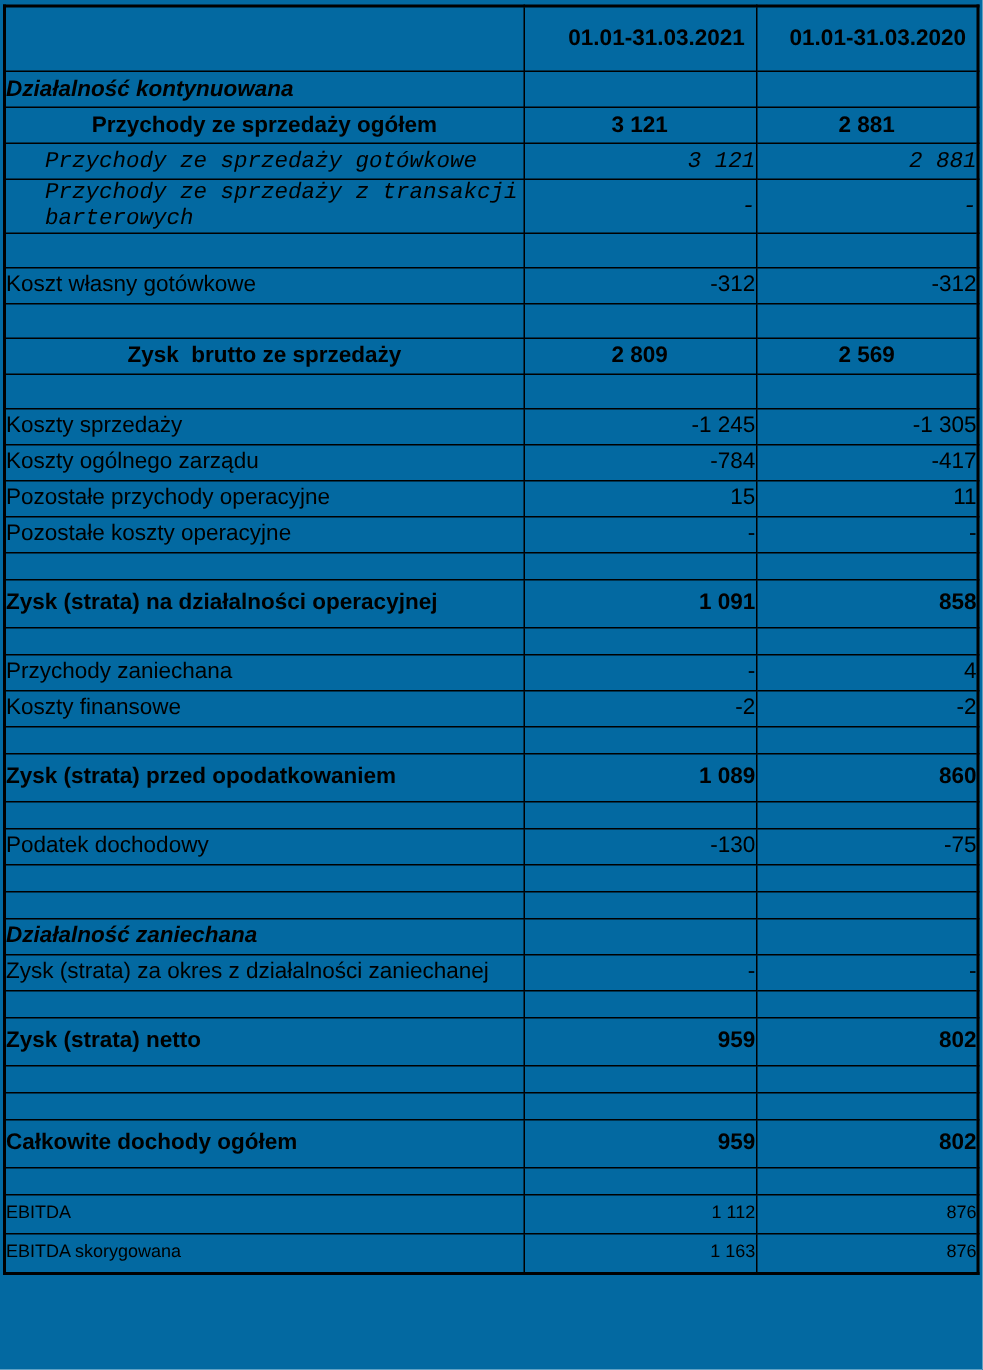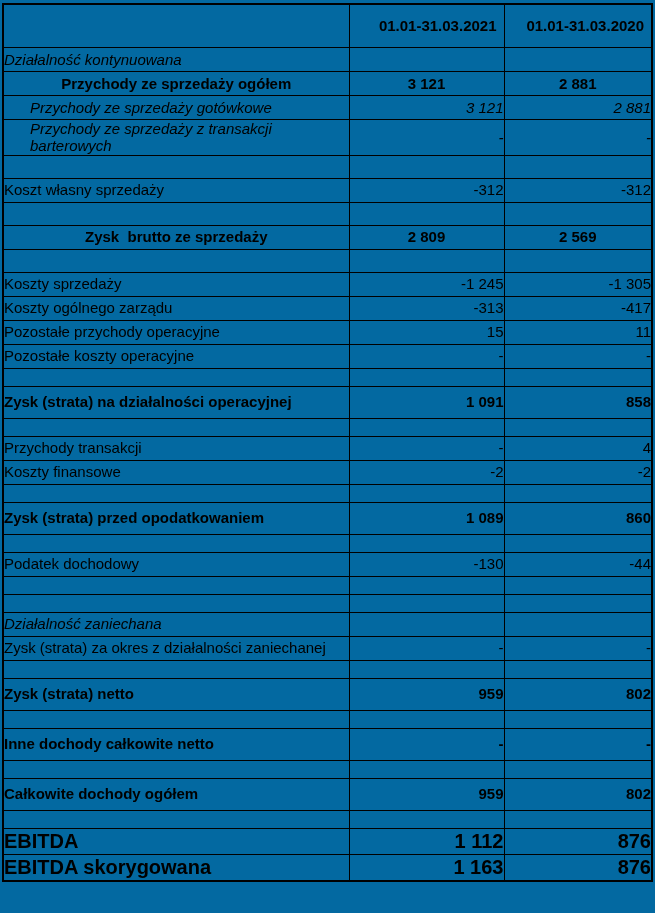--- a/index.html
+++ b/index.html
@@ -39,29 +39,29 @@
     padding-left: 6px;
     padding-right: 4px;
     white-space: pre-wrap;
   }
   td.c-val {
     text-align: right;
     padding-right: 9px;
   }
   tr.hdr td.c-val { padding-right: 7px; }
 
-  tr.row-section td { height: 23px; font-weight: normal; font-style: italic; }
+  tr.row-section td { height: 23px; font-weight: bold; font-style: italic; }
   tr.row-bold td    { height: 23px; font-weight: bold; text-align: center; }
-  tr.row-sub td     { height: 23px; font-style: italic; }
+  tr.row-sub td     { height: 23px; font-style: italic; font-family: Liberation Mono, monospace; }
   tr.row-sub td.c-label { padding-left: 26px; }
   tr.row-normal td  { height: 23px; }
   tr.row-empty td   { height: 22px; }
   tr.row-empty-sm td{ height: 17px; }
   tr.row-total td   { height: 31px; font-weight: bold; }
-  tr.row-ebitda td  { height: 25px; font-weight: bold; font-size: 20px; }
+  tr.row-ebitda td  { height: 25px; font-weight: normal; font-size: 12px; }
 </style>
 </head>
 <body>
 
 <div class="sheet">
   <table class="fin">
     <colgroup>
       <col class="c0">
         <col class="c1">
         <col class="c2">
@@ -93,21 +93,21 @@
           <td class="c-label">Przychody ze sprzedaży z transakcji barterowych</td>
           <td class="c-val">-</td>
           <td class="c-val">-</td>
         </tr>
         <tr class="row-empty">
           <td class="c-label"></td>
           <td class="c-val"></td>
           <td class="c-val"></td>
         </tr>
         <tr class="row-normal">
-          <td class="c-label">Koszt własny sprzedaży</td>
+          <td class="c-label">Koszt własny gotówkowe</td>
           <td class="c-val">-312</td>
           <td class="c-val">-312</td>
         </tr>
         <tr class="row-empty">
           <td class="c-label"></td>
           <td class="c-val"></td>
           <td class="c-val"></td>
         </tr>
         <tr class="row-bold">
           <td class="c-label">Zysk  brutto ze sprzedaży</td>
@@ -119,21 +119,21 @@
           <td class="c-val"></td>
           <td class="c-val"></td>
         </tr>
         <tr class="row-normal">
           <td class="c-label">Koszty sprzedaży</td>
           <td class="c-val">-1 245</td>
           <td class="c-val">-1 305</td>
         </tr>
         <tr class="row-normal">
           <td class="c-label">Koszty ogólnego zarządu</td>
-          <td class="c-val">-313</td>
+          <td class="c-val">-784</td>
           <td class="c-val">-417</td>
         </tr>
         <tr class="row-normal">
           <td class="c-label">Pozostałe przychody operacyjne</td>
           <td class="c-val">15</td>
           <td class="c-val">11</td>
         </tr>
         <tr class="row-normal">
           <td class="c-label">Pozostałe koszty operacyjne</td>
           <td class="c-val">-</td>
@@ -148,21 +148,21 @@
           <td class="c-label">Zysk (strata) na działalności operacyjnej</td>
           <td class="c-val">1 091</td>
           <td class="c-val">858</td>
         </tr>
         <tr class="row-empty-sm">
           <td class="c-label"></td>
           <td class="c-val"></td>
           <td class="c-val"></td>
         </tr>
         <tr class="row-normal">
-          <td class="c-label">Przychody transakcji</td>
+          <td class="c-label">Przychody zaniechana</td>
           <td class="c-val">-</td>
           <td class="c-val">4</td>
         </tr>
         <tr class="row-normal">
           <td class="c-label">Koszty finansowe</td>
           <td class="c-val">-2</td>
           <td class="c-val">-2</td>
         </tr>
         <tr class="row-empty-sm">
           <td class="c-label"></td>
@@ -175,21 +175,21 @@
           <td class="c-val">860</td>
         </tr>
         <tr class="row-empty-sm">
           <td class="c-label"></td>
           <td class="c-val"></td>
           <td class="c-val"></td>
         </tr>
         <tr class="row-normal">
           <td class="c-label">Podatek dochodowy</td>
           <td class="c-val">-130</td>
-          <td class="c-val">-44</td>
+          <td class="c-val">-75</td>
         </tr>
         <tr class="row-empty-sm">
           <td class="c-label"></td>
           <td class="c-val"></td>
           <td class="c-val"></td>
         </tr>
         <tr class="row-empty-sm">
           <td class="c-label"></td>
           <td class="c-val"></td>
           <td class="c-val"></td>
@@ -211,25 +211,20 @@
         </tr>
         <tr class="row-total">
           <td class="c-label">Zysk (strata) netto</td>
           <td class="c-val">959</td>
           <td class="c-val">802</td>
         </tr>
         <tr class="row-empty-sm">
           <td class="c-label"></td>
           <td class="c-val"></td>
           <td class="c-val"></td>
-        </tr>
-        <tr class="row-total">
-          <td class="c-label">Inne dochody całkowite netto</td>
-          <td class="c-val">-</td>
-          <td class="c-val">-</td>
         </tr>
         <tr class="row-empty-sm">
           <td class="c-label"></td>
           <td class="c-val"></td>
           <td class="c-val"></td>
         </tr>
         <tr class="row-total">
           <td class="c-label">Całkowite dochody ogółem</td>
           <td class="c-val">959</td>
           <td class="c-val">802</td>

